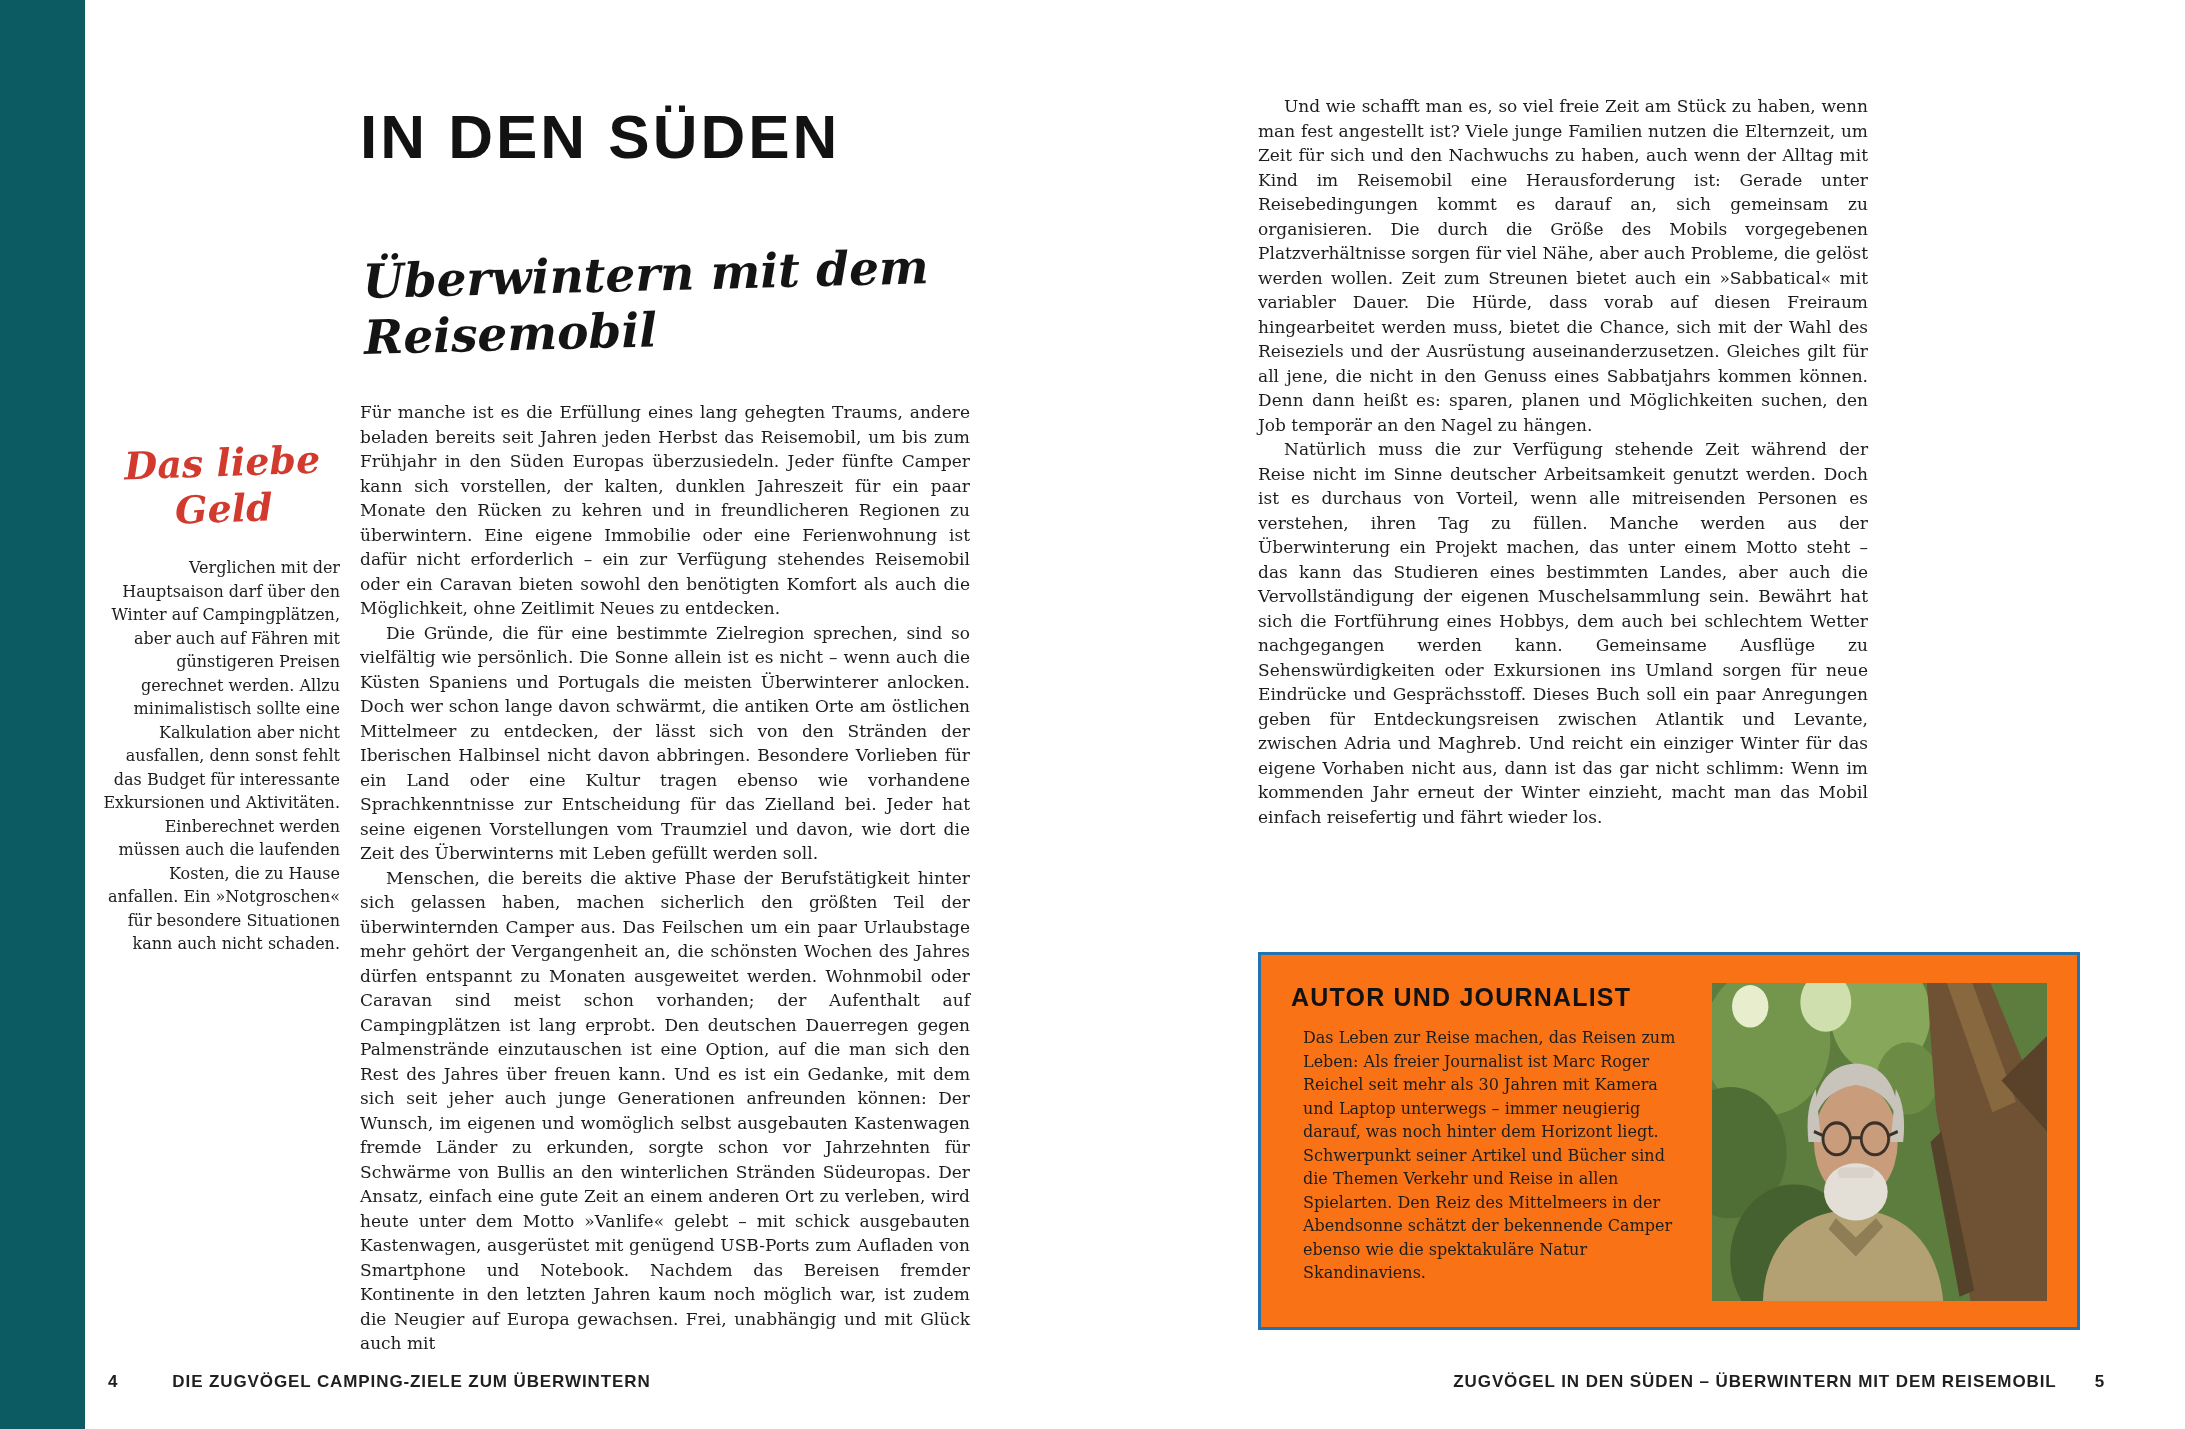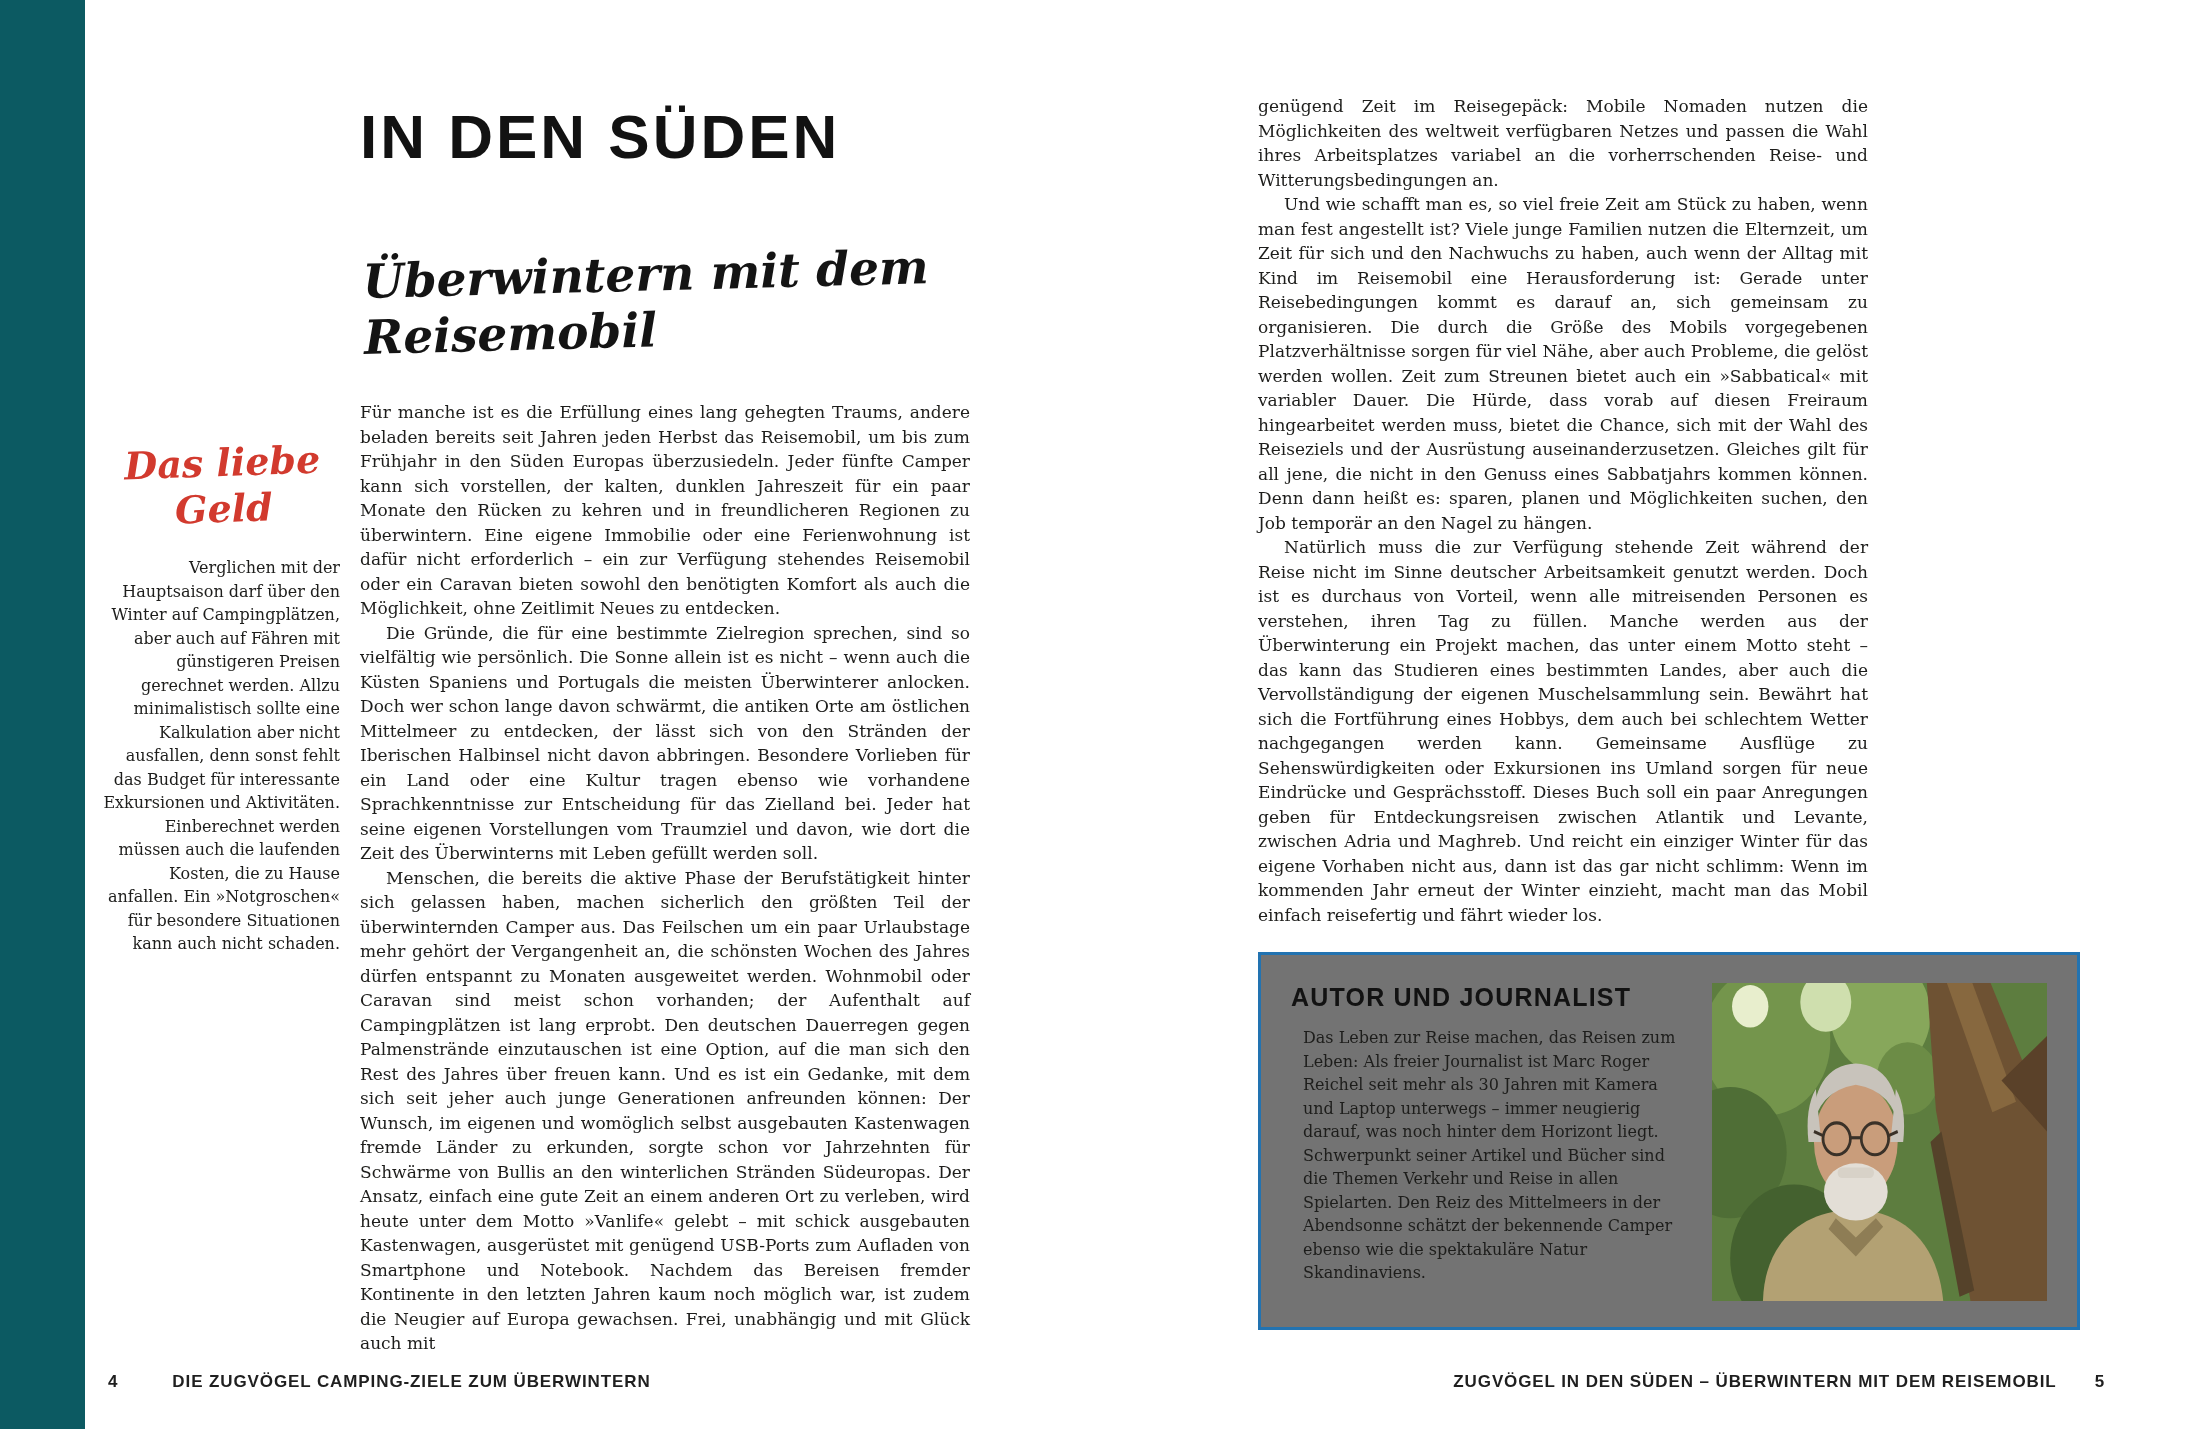--- a/index.html
+++ b/index.html
@@ -78,21 +78,21 @@
     letter-spacing:0.9px;
     color:#1f1f1f;
     white-space:nowrap;
   }
   .footer-left  { left:108px; top:1372px; display:flex; gap:54px; }
   .footer-right { right:80px; top:1372px; display:flex; gap:38px; }
 
   .author-box {
     left:1258px; top:952px; width:822px; height:378px;
     border:3px solid #2273b1;
-    background:#737373;
+    background:#f97316;
     padding:28px 30px 26px 30px;
     display:flex;
     gap:25px;
   }
   .author-left { width:396px; }
   .author-heading {
     font-family:"Liberation Sans", sans-serif;
     font-weight:900;
     font-size:25px;
     letter-spacing:1.2px;
@@ -138,21 +138,20 @@
   <p class="body-p indent"><span class="lead">Die Gründe, die für eine bestimmte Zielregion sprechen,</span><span> sind so vielfältig wie persönlich. Die Sonne allein ist es nicht – wenn auch die Küsten Spaniens und Portugals die meisten Überwinterer anlocken. Doch wer schon lange davon schwärmt, die antiken Orte am östlichen Mittelmeer zu entdecken, der lässt sich von den Stränden der Iberischen Halbinsel nicht davon abbringen. Besondere Vorlieben für ein Land oder eine Kultur tragen ebenso wie vorhandene Sprachkenntnisse zur Entscheidung für das Zielland bei. Jeder hat seine eigenen Vorstellungen vom Traumziel und davon, wie dort die Zeit des Überwinterns mit Leben gefüllt werden soll.</span></p>
   <p class="body-p indent"><span class="lead">Menschen, die bereits die aktive Phase</span><span> der Berufstätigkeit hinter sich gelassen haben, machen sicherlich den größten Teil der überwinternden Camper aus. Das Feilschen um ein paar Urlaubstage mehr gehört der Vergangenheit an, die schönsten Wochen des Jahres dürfen entspannt zu Monaten ausgeweitet werden. Wohnmobil oder Caravan sind meist schon vorhanden; der Aufenthalt auf Campingplätzen ist lang erprobt. Den deutschen Dauerregen gegen Palmenstrände einzutauschen ist eine Option, auf die man sich den Rest des Jahres über freuen kann. Und es ist ein Gedanke, mit dem sich seit jeher auch junge Generationen anfreunden können: Der Wunsch, im eigenen und womöglich selbst ausgebauten Kastenwagen fremde Länder zu erkunden, sorgte schon vor Jahrzehnten für Schwärme von Bullis an den winterlichen Stränden Südeuropas. Der Ansatz, einfach eine gute Zeit an einem anderen Ort zu verleben, wird heute unter dem Motto »Vanlife« gelebt – mit schick ausgebauten Kastenwagen, ausgerüstet mit genügend USB-Ports zum Aufladen von Smartphone und Notebook. Nachdem das Bereisen fremder Kontinente in den letzten Jahren kaum noch möglich war, ist zudem die Neugier auf Europa gewachsen. Frei, unabhängig und mit Glück auch mit</span></p>
 </div>
 
 <div class="abs footer footer-left">
   <span>4</span>
   <span>DIE ZUGVÖGEL CAMPING-ZIELE ZUM ÜBERWINTERN</span>
 </div>
 
 <div class="abs body-col right-col">
-  <p class="body-p"><span class="lead"></span><span>genügend Zeit im Reisegepäck: Mobile Nomaden nutzen die Möglichkeiten des weltweit verfügbaren Netzes und passen die Wahl ihres Arbeitsplatzes variabel an die vorherrschenden Reise- und Witterungsbedingungen an.</span></p>
   <p class="body-p indent"><span class="lead">Und wie schafft man es,</span><span> so viel freie Zeit am Stück zu haben, wenn man fest angestellt ist? Viele junge Familien nutzen die Elternzeit, um Zeit für sich und den Nachwuchs zu haben, auch wenn der Alltag mit Kind im Reisemobil eine Herausforderung ist: Gerade unter Reisebedingungen kommt es darauf an, sich gemeinsam zu organisieren. Die durch die Größe des Mobils vorgegebenen Platzverhältnisse sorgen für viel Nähe, aber auch Probleme, die gelöst werden wollen. Zeit zum Streunen bietet auch ein »Sabbatical« mit variabler Dauer. Die Hürde, dass vorab auf diesen Freiraum hingearbeitet werden muss, bietet die Chance, sich mit der Wahl des Reiseziels und der Ausrüstung auseinanderzusetzen. Gleiches gilt für all jene, die nicht in den Genuss eines Sabbatjahrs kommen können. Denn dann heißt es: sparen, planen und Möglichkeiten suchen, den Job temporär an den Nagel zu hängen.</span></p>
   <p class="body-p indent"><span class="lead">Natürlich muss die zur Verfügung stehende Zeit</span><span> während der Reise nicht im Sinne deutscher Arbeitsamkeit genutzt werden. Doch ist es durchaus von Vorteil, wenn alle mitreisenden Personen es verstehen, ihren Tag zu füllen. Manche werden aus der Überwinterung ein Projekt machen, das unter einem Motto steht – das kann das Studieren eines bestimmten Landes, aber auch die Vervollständigung der eigenen Muschelsammlung sein. Bewährt hat sich die Fortführung eines Hobbys, dem auch bei schlechtem Wetter nachgegangen werden kann. Gemeinsame Ausflüge zu Sehenswürdigkeiten oder Exkursionen ins Umland sorgen für neue Eindrücke und Gesprächsstoff. Dieses Buch soll ein paar Anregungen geben für Entdeckungsreisen zwischen Atlantik und Levante, zwischen Adria und Maghreb. Und reicht ein einziger Winter für das eigene Vorhaben nicht aus, dann ist das gar nicht schlimm: Wenn im kommenden Jahr erneut der Winter einzieht, macht man das Mobil einfach reisefertig und fährt wieder los.</span></p>
 </div>
 
 <div class="abs author-box">
   <div class="author-left">
     <div class="author-heading">AUTOR UND JOURNALIST</div>
     <div class="author-text"><span>Das Leben zur Reise machen, das Reisen zum Leben: Als freier Journalist ist </span><span class="lead">Marc Roger Reichel</span><span> seit mehr als 30 Jahren mit Kamera und Laptop unterwegs – immer neugierig darauf, was noch hinter dem Horizont liegt. Schwerpunkt seiner Artikel und Bücher sind die Themen Verkehr und Reise in allen Spielarten. Den Reiz des Mittelmeers in der Abendsonne schätzt der bekennende Camper ebenso wie die spektakuläre Natur Skandinaviens.</span></div>
   </div>
   <div class="author-photo">

